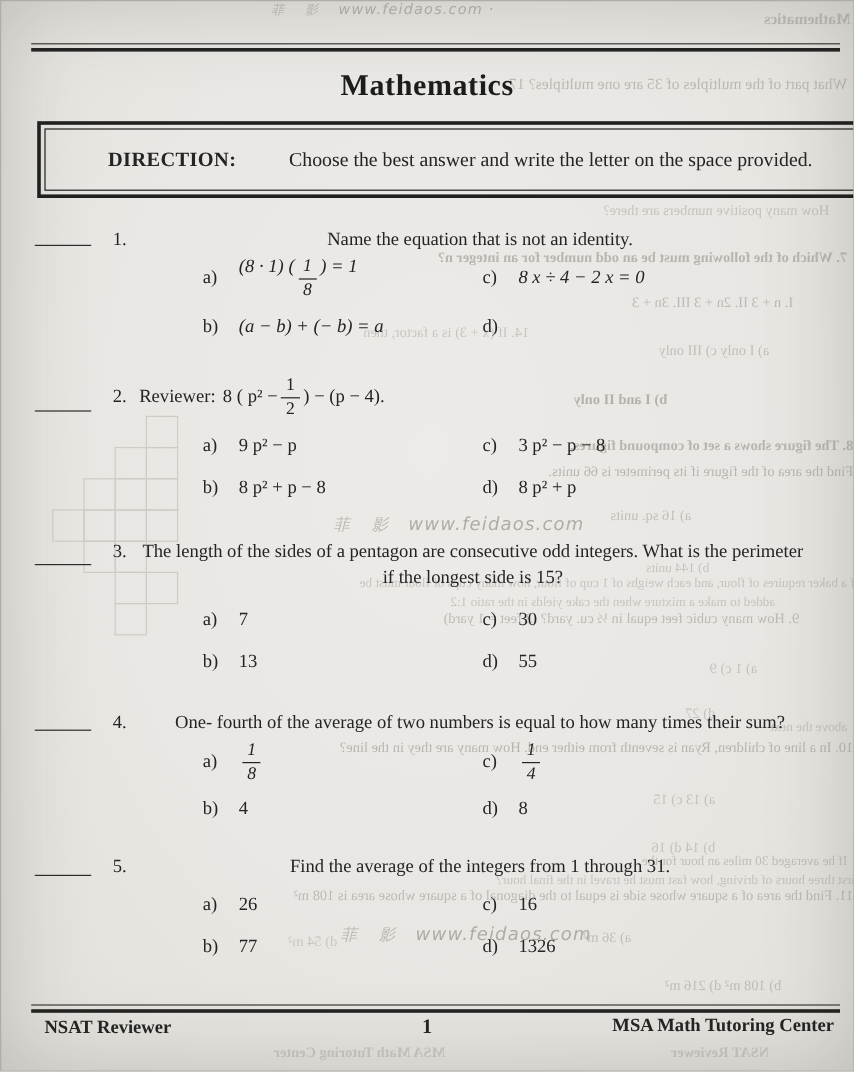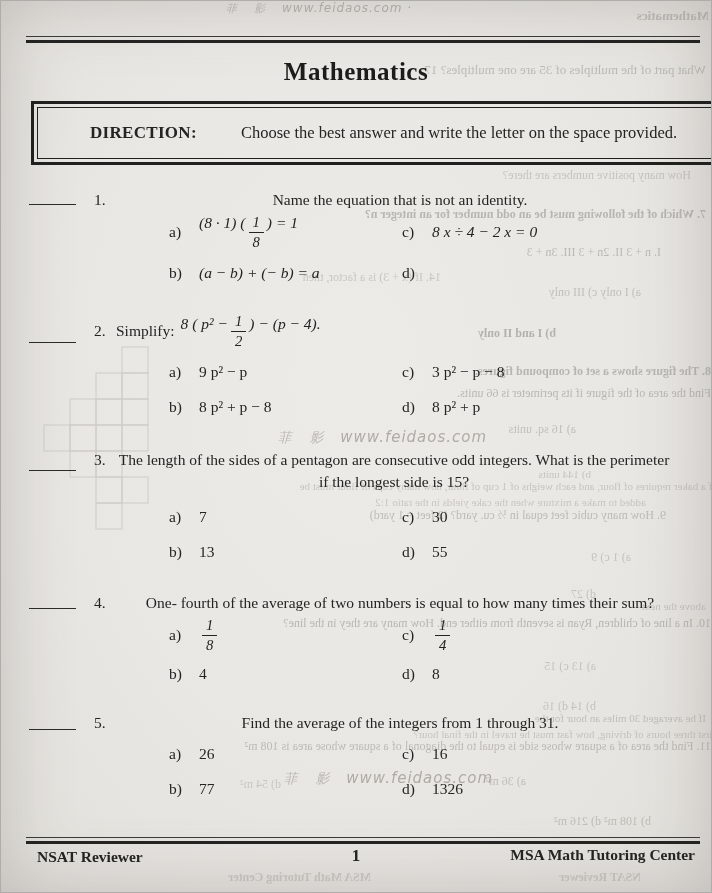--- a/index.html
+++ b/index.html
@@ -47,21 +47,21 @@
     display:flex;align-items:center;padding-left:52px;box-sizing:border-box;
   }
   .direction-label{font-weight:bold;font-size:17px;margin-right:44px;letter-spacing:.3px;}
   .direction-text{font-size:16.5px;}
   
   .blank{position:absolute;width:47px;border-bottom:1.5px solid #2b2b29;height:1px;}
   .q{position:absolute;left:93px;width:590px;display:flex;font-size:15.5px;line-height:22px;}
   .qnum{width:22px;flex:0 0 22px;}
   .qstem{flex:1;text-align:center;}
   .stem-label{margin-right:6px;}
-  .expr{font-style:italic;display:inline-flex;}
+  .expr{display:inline-flex;align-items:center;}
   .opts{position:absolute;display:grid;grid-template-columns:233px auto;font-size:15.5px;}
   .opt{display:flex;align-items:center;}
   .olabel{width:30px;flex:0 0 30px;}
   .ovalue{display:inline-flex;align-items:flex-start;white-space:nowrap;}
   .ovalue.it{font-style:italic;}
   .frac{display:inline-flex;flex-direction:column;align-items:center;line-height:1.15;margin:0 3px;vertical-align:middle;font-size:95%;}
   .fn{padding:0 4px 1px 4px;border-bottom:1.2px solid currentColor;}
   .fd{padding-top:1px;}
   
   .footer-rule{position:absolute;left:25px;width:674px;}
@@ -165,21 +165,21 @@
           <span class="ovalue it">(a − b) + (− b)  = a</span>
         </div>
         <div class="opt">
           <span class="olabel">d)</span>
         </div>
       </div>
 
     <span class="blank" style="left:28px;top:340px"></span>
     <div class="q" style="top:312px;align-items:center">
       <span class="qnum">2.</span>
-      <span class="stem-label">Simplify:</span>
+      <span class="stem-label">Reviewer:</span>
       <span class="expr">
         <span>8 ( p² − </span>
         <span class="frac">
           <span class="fn">1</span>
           <span class="fd">2</span>
         </span>
         <span> ) − (p − 4).</span>
       </span>
     </div>
     <div class="opts" style="left:168px;top:362px;row-gap:17px">

